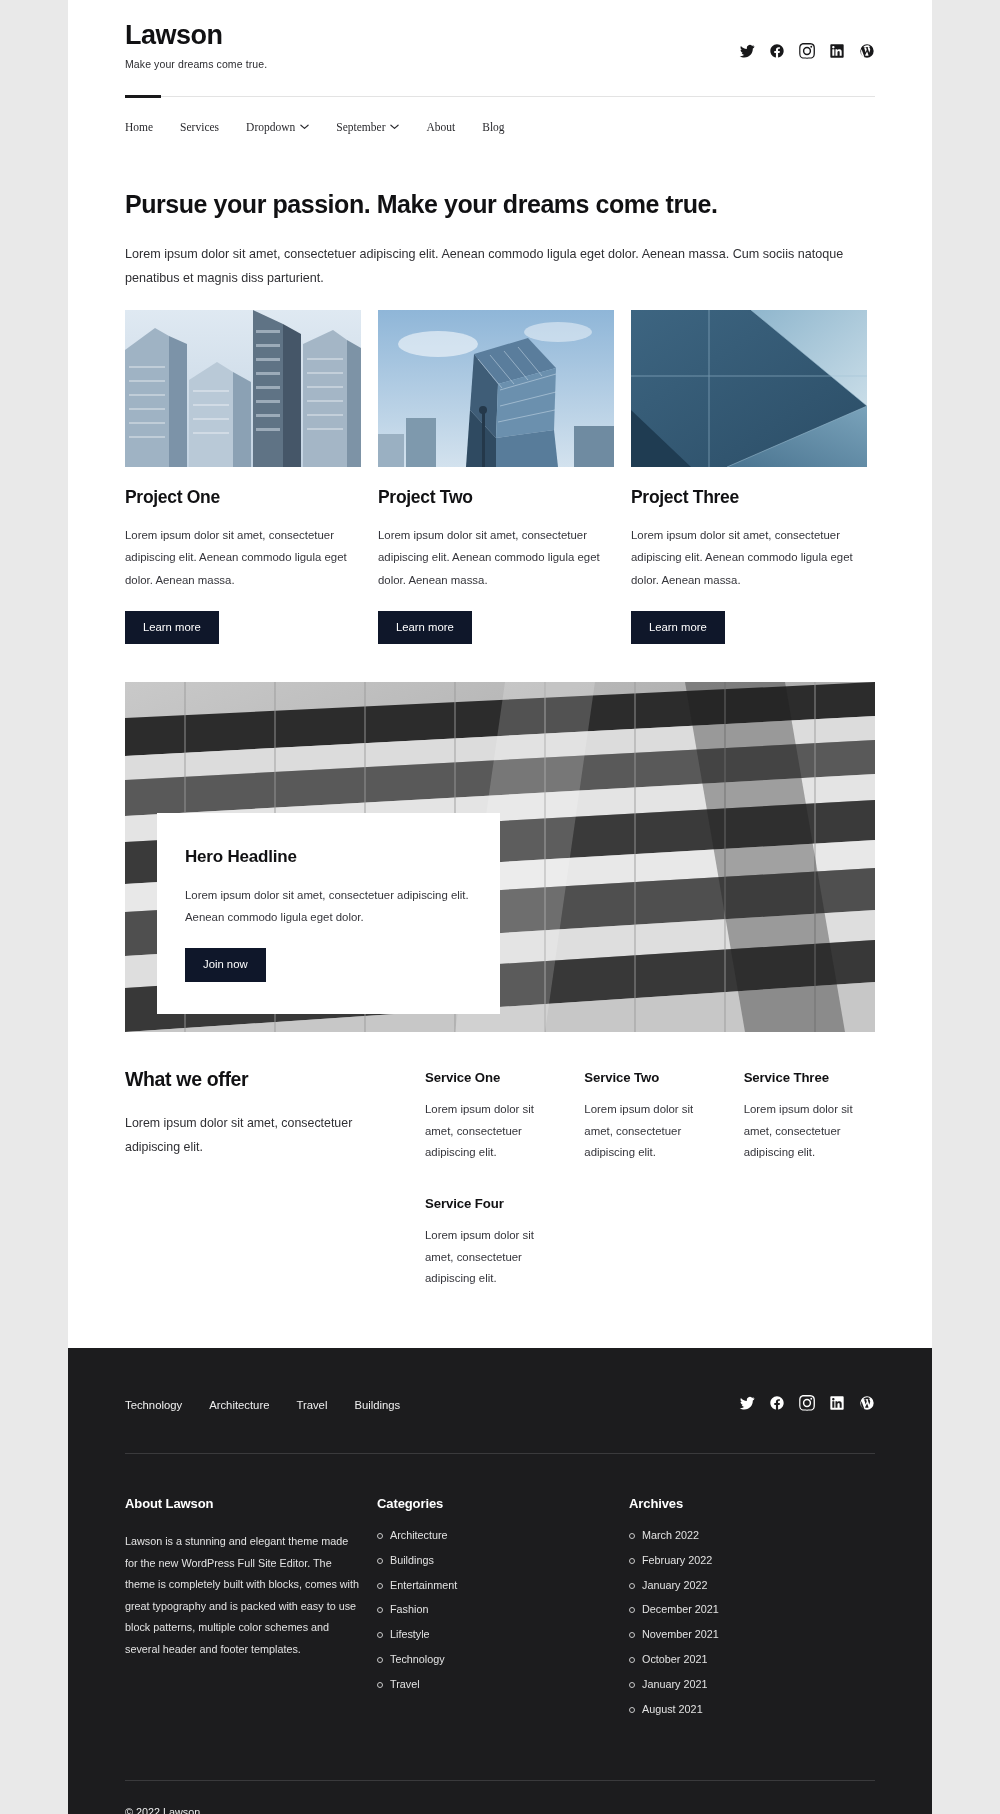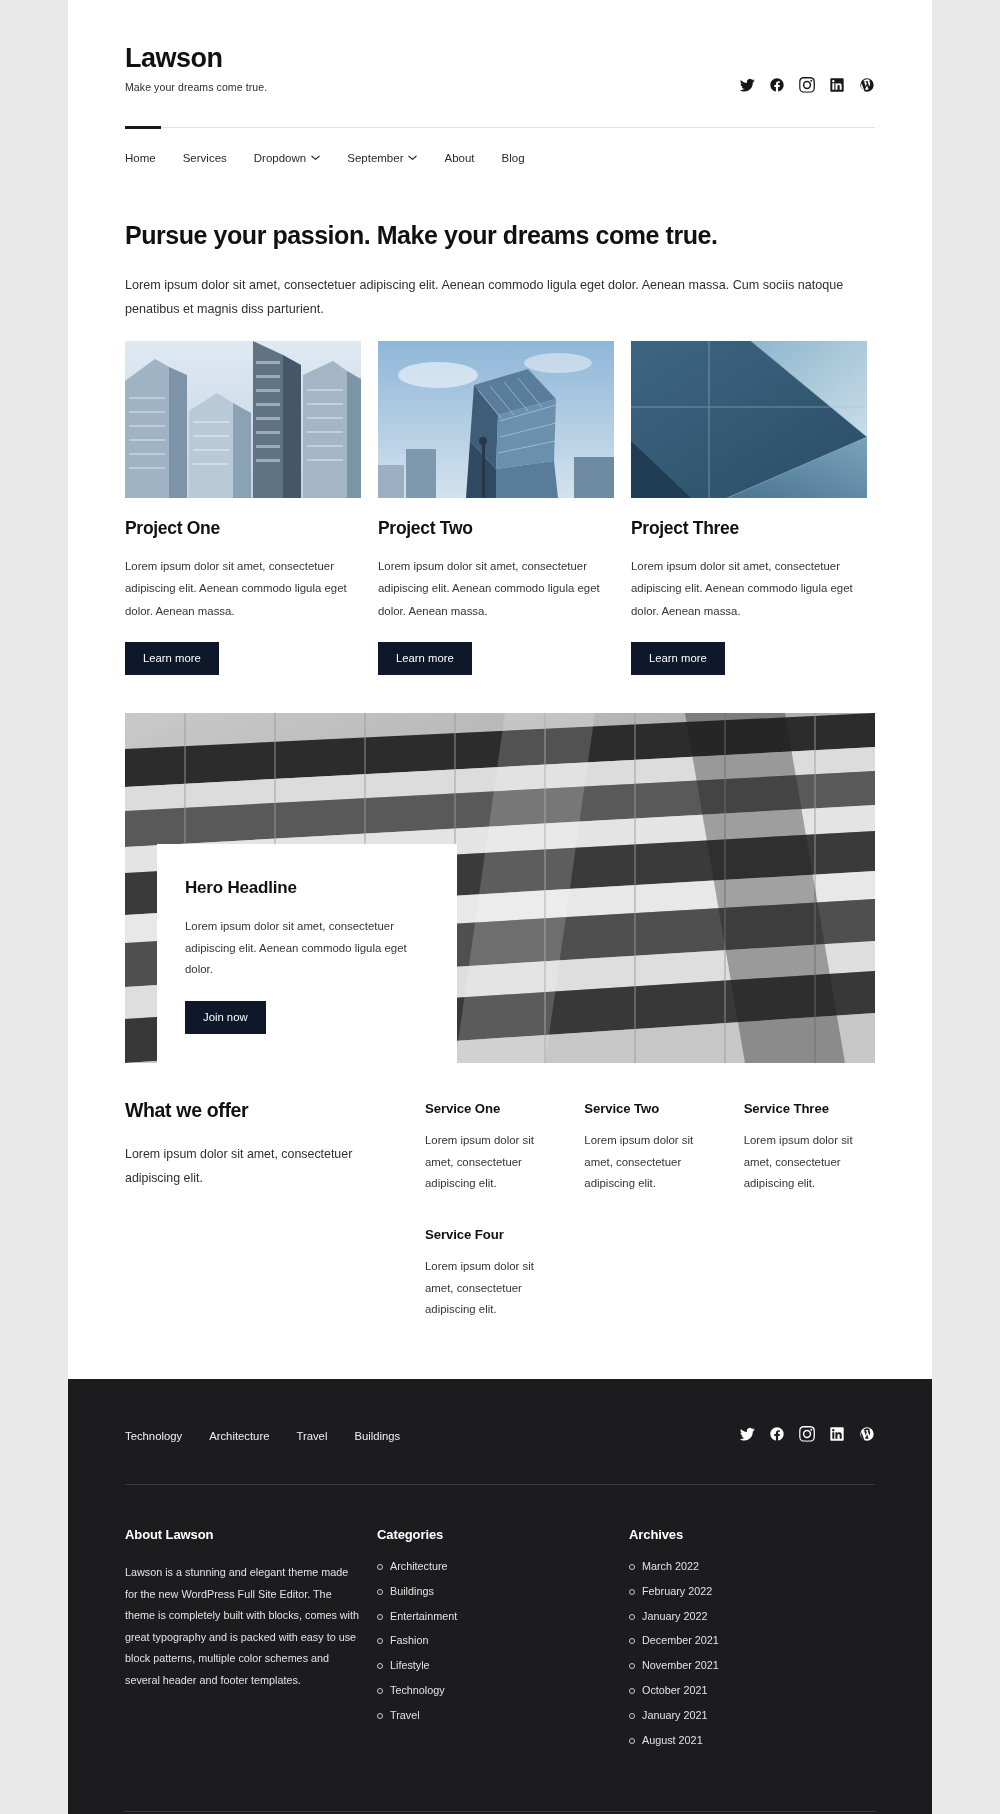--- a/index.html
+++ b/index.html
@@ -16,46 +16,47 @@
     background: #ffffff;
     min-height: 1814px;
     position: relative;
   }
 
   .inner { padding: 0 57px; }
 
   
   .site-header {
     display: flex;
-    align-items: flex-end;
+    align-items: center;
     justify-content: space-between;
-    padding-top: 44px;
+    padding-top: 21px;
   }
   .brand-title {
     font-size: 27px;
     font-weight: 700;
     letter-spacing: -0.5px;
     color: #111113;
     line-height: 1.1;
   }
   .brand-tagline {
     font-size: 10.5px;
     color: #2c2c30;
     margin-top: 7px;
     letter-spacing: 0.1px;
   }
   .social-row { display: flex; align-items: center; gap: 14px; padding-top: 12px; }
   .social-row svg { display: block; }
   .social-ico { width: 16px; height: 16px; fill: #18181a; cursor: pointer; }
 
   
   .nav-wrap {
-    margin-top: 34px;
+    margin-top: 26px;
     border-top: 1px solid #e3e3e3;
     position: relative;
+    font-family: Liberation Serif, serif;
   }
   .nav-active-bar {
     position: absolute;
     top: -2px; left: 0;
     width: 36px; height: 3px;
     background: #18181a;
   }
   .main-nav {
     display: flex;
     align-items: center;
@@ -140,21 +141,21 @@
     width: 750px;
     height: 350px;
     overflow: hidden;
     background: #8a8a8a;
   }
   .banner svg { display: block; width: 100%; height: 100%; }
   .banner-card {
     position: absolute;
     left: 32px;
     top: 131px;
-    width: 300px;
+    width: 343px;
     background: #ffffff;
     padding: 34px 30px 32px 28px;
   }
   .banner-title {
     font-size: 17px;
     font-weight: 700;
     color: #111113;
     letter-spacing: -0.2px;
   }
   .banner-text {

